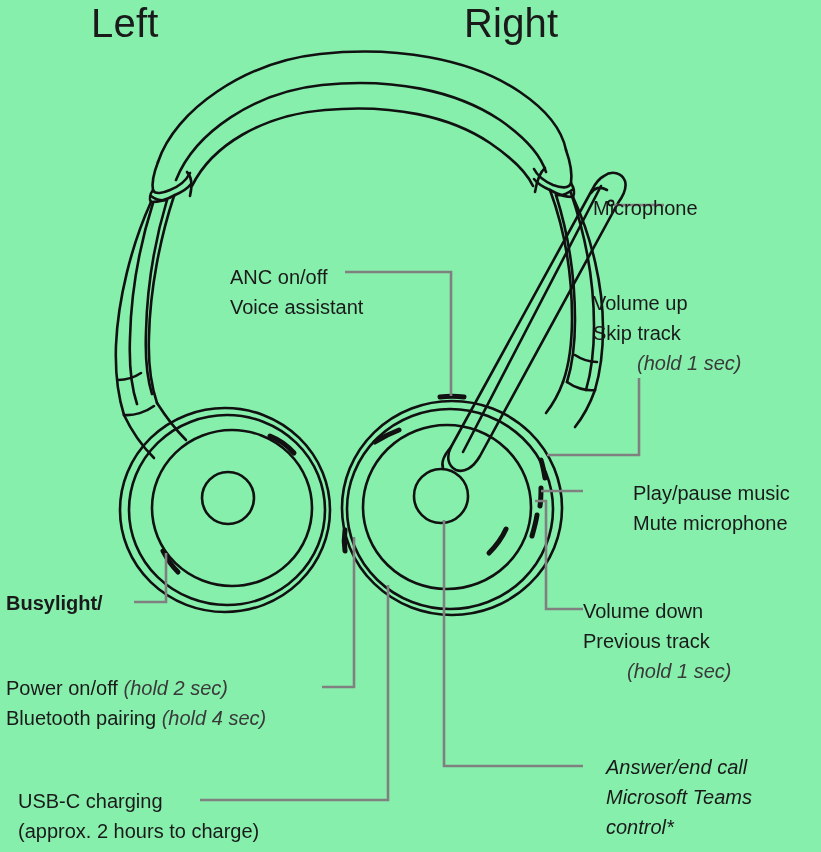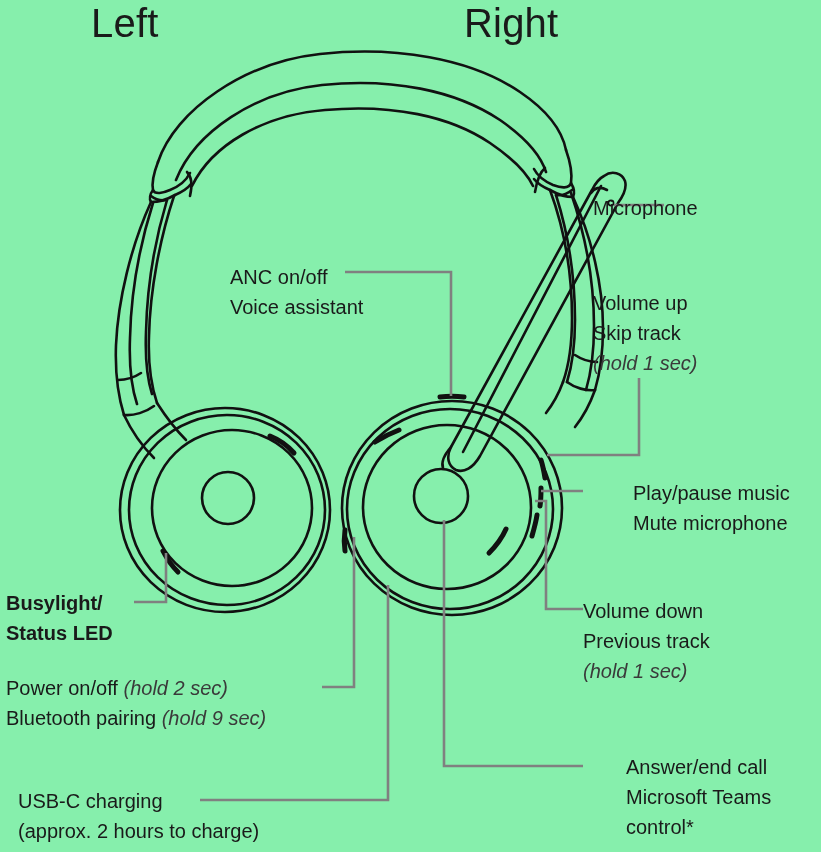--- a/index.html
+++ b/index.html
@@ -42,31 +42,32 @@
     position: absolute;
     font-size: 20px;
     line-height: 30px;
     color: #1a1a1a;
     white-space: nowrap;
   }
   .callout .ln { display: block; }
   .callout .it {
     font-style: italic;
     color: #3a3a3a;
+    padding-left: 44px;
   }
   .callout .inline-it {
     font-style: italic;
     color: #3a3a3a;
   }
   
   #c-microphone   { left: 593px; top: 193px; }
   #c-volup        { left: 593px; top: 288px; }
   #c-play         { left: 593px; top: 478px; margin-left: 40px; }
   #c-voldown      { left: 583px; top: 596px; }
-  #c-answer       { left: 626px; top: 752px; }
+  #c-answer       { left: 606px; top: 752px; font-style: italic; }
   
   #c-busylight    { left: 6px;   top: 588px; font-weight: bold; }
   #c-power        { left: 6px;   top: 673px; }
   #c-usbc         { left: 18px;   top: 786px; }
 </style>
 </head>
 <body>
 
 <div id="page">
 
@@ -264,26 +265,25 @@
   </div>
 
   <div class="callout" id="c-answer">
     <span class="ln">Answer/end call</span>
     <span class="ln">Microsoft Teams</span>
     <span class="ln">control*</span>
   </div>
 
   <div class="callout" id="c-busylight">
     <span class="ln">Busylight/</span>
-    <span class="ln">Status LED</span>
   </div>
 
   <div class="callout" id="c-power">
     <span class="ln"><span>Power on/off </span><span class="inline-it">(hold 2 sec)</span></span>
-    <span class="ln"><span>Bluetooth pairing </span><span class="inline-it">(hold 9 sec)</span></span>
+    <span class="ln"><span>Bluetooth pairing </span><span class="inline-it">(hold 4 sec)</span></span>
   </div>
 
   <div class="callout" id="c-usbc">
     <span class="ln">USB-C charging</span>
     <span class="ln">(approx. 2 hours to charge)</span>
   </div>
 
 </div>
 
 </body></html>

